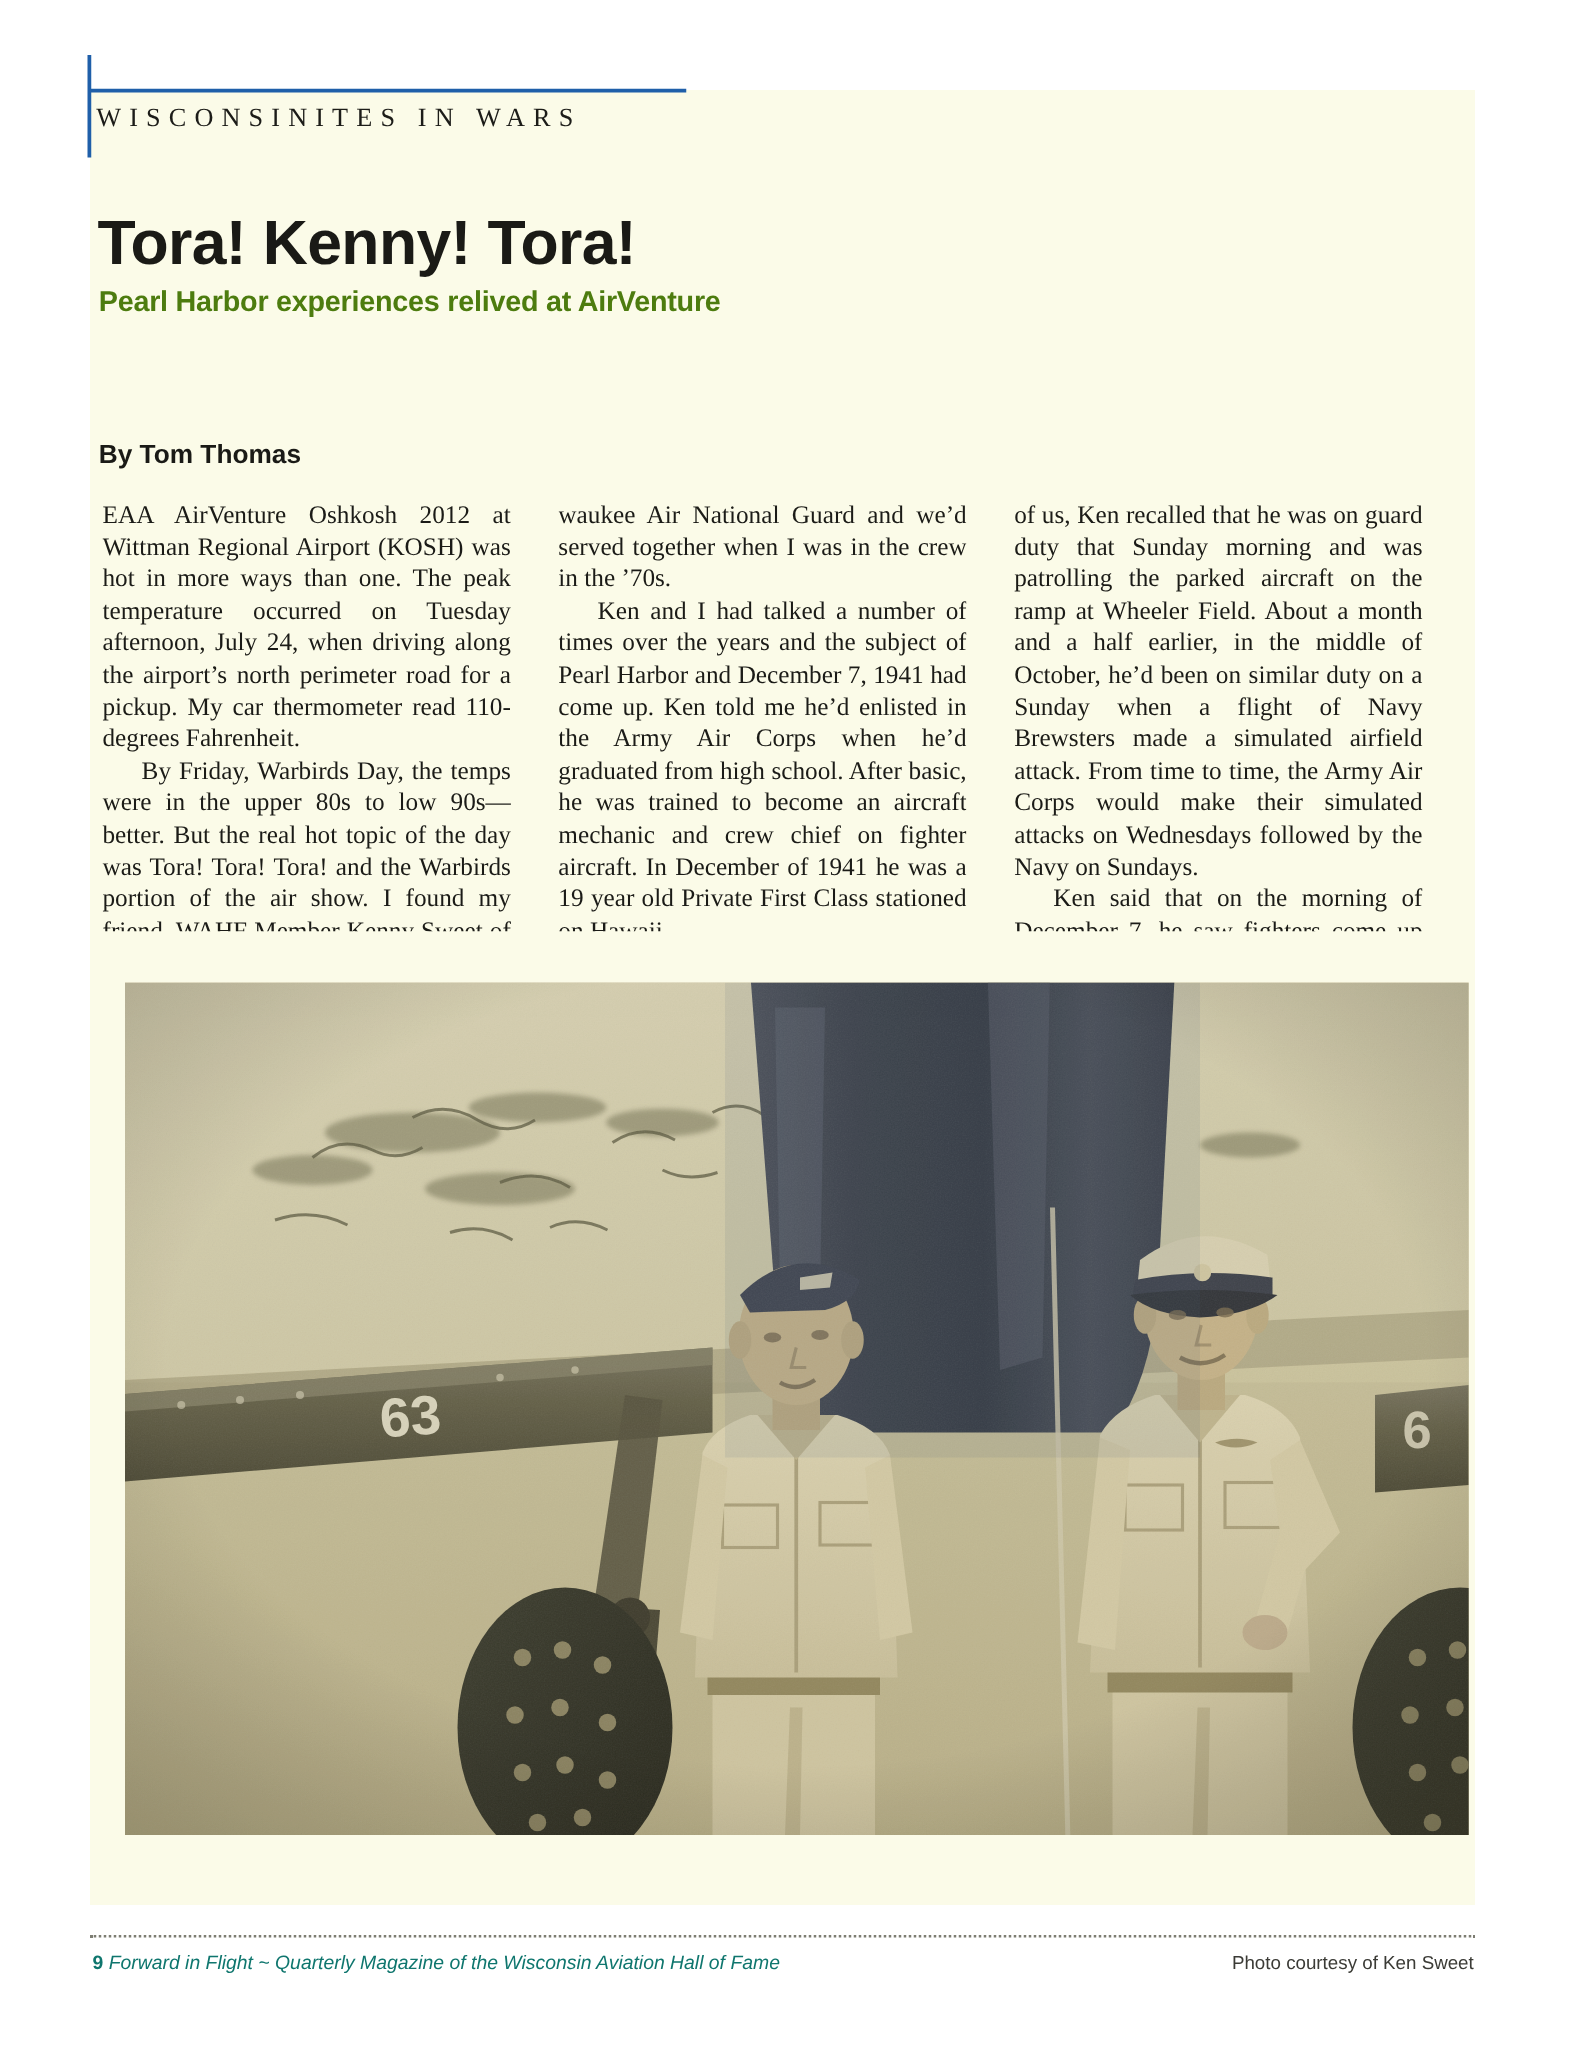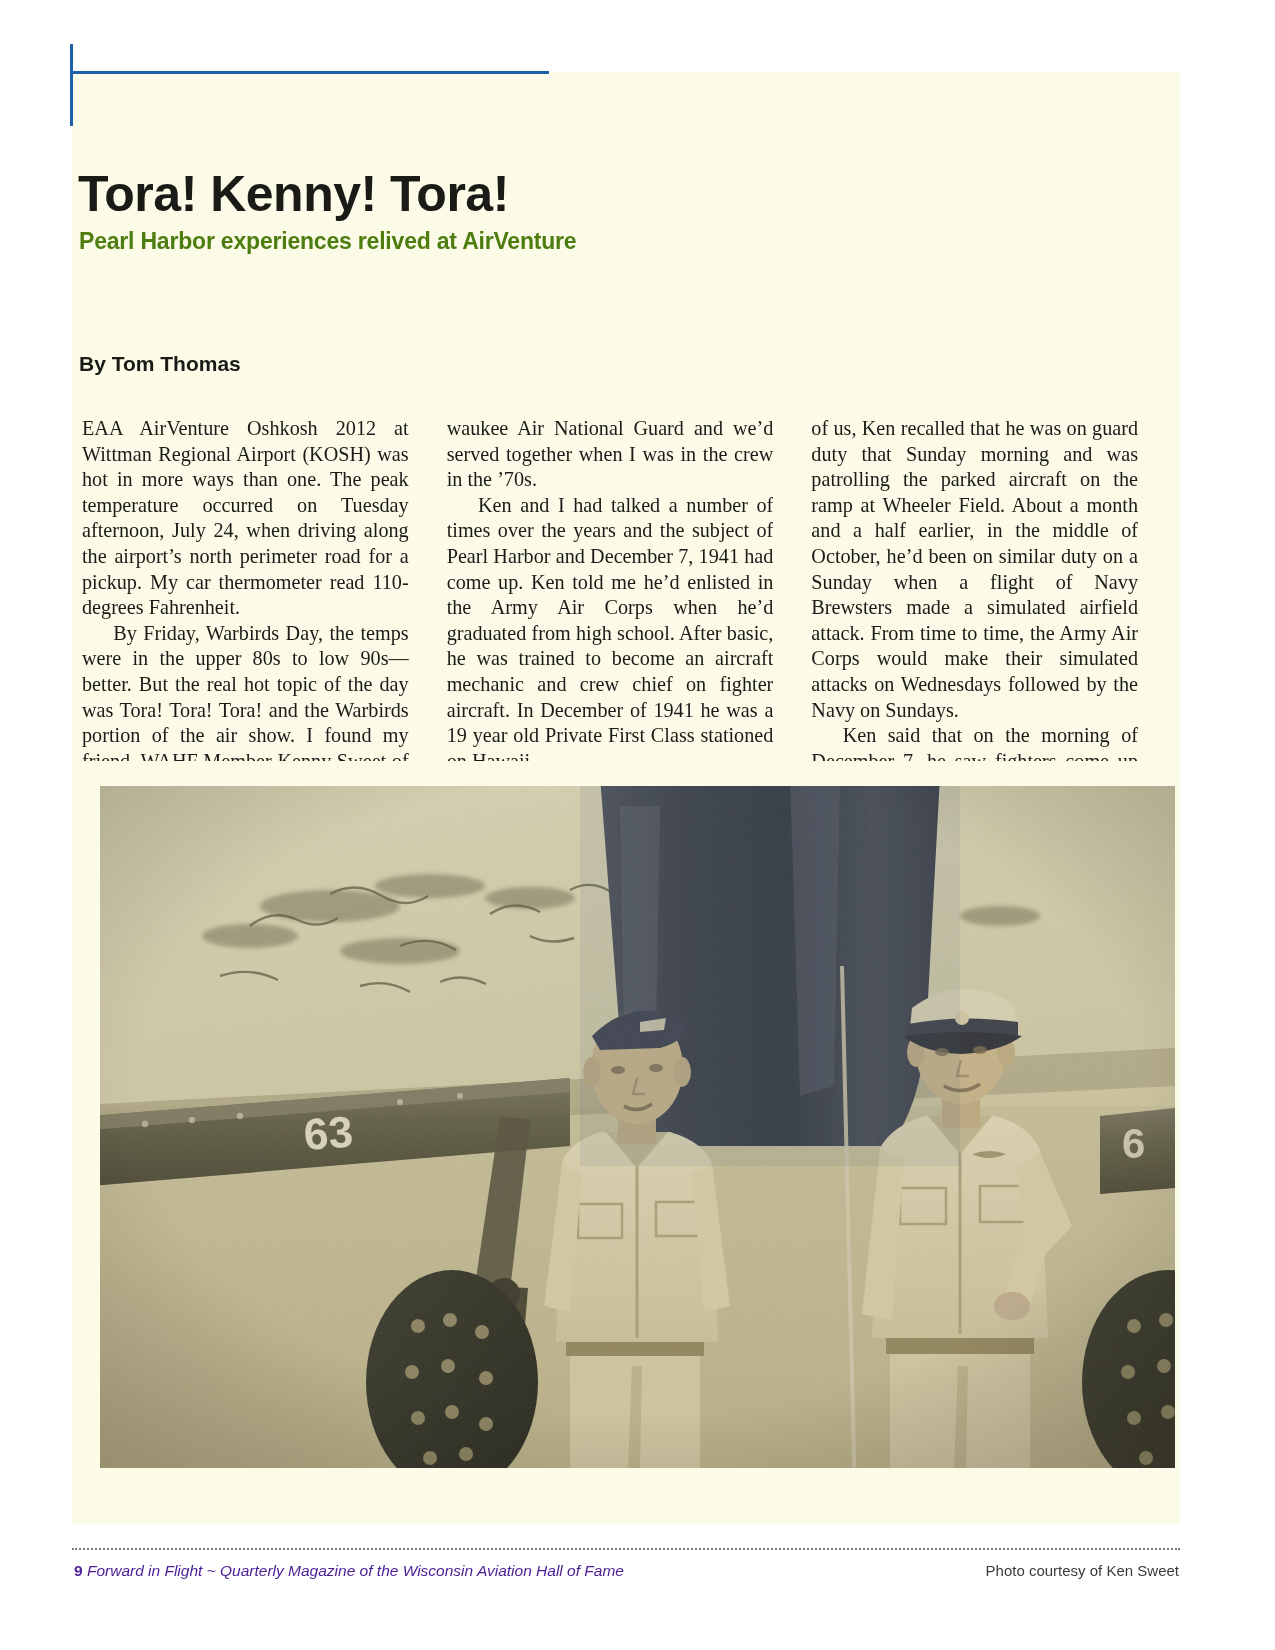--- a/index.html
+++ b/index.html
@@ -82,21 +82,21 @@
     font-weight: bold;
     font-size: 21px;
     color: #1a1a16;
     margin-top: 44px;
   }
 
   
   .columns {
     position: absolute;
     left: 82px;
-    top: 416px;
+    top: 400px;
     width: 1056px;
     height: 345px;
     display: flex;
     gap: 38px;
   }
   .col {
     width: 327px;
     font-family: "Liberation Serif", serif;
     font-size: 20.2px;
     line-height: 25.6px;
@@ -138,21 +138,21 @@
     width: 1108px;
     height: 0;
     border-top: 2px dotted #7d7d72;
   }
   .footer-left {
     position: absolute;
     left: 74px;
     top: 1562px;
     font-family: "Liberation Sans", sans-serif;
     font-size: 15.5px;
-    color: #4c1d95;
+    color: #0f766e;
   }
   .footer-left .pgnum {
     font-weight: bold;
     font-style: normal;
   }
   .footer-left .ftext {
     font-style: italic;
   }
   .footer-right {
     position: absolute;
@@ -166,20 +166,21 @@
 </head>
 <body>
 
 <div class="page">
 
   <div class="panel"></div>
 
   <div class="rule-h"></div>
   <div class="rule-v"></div>
 
+  <div class="kicker">WISCONSINITES IN WARS</div>
 
   <div class="headline">Tora! Kenny! Tora!</div>
   <div class="subhead">Pearl Harbor experiences relived at AirVenture</div>
   <div class="byline">By Tom Thomas</div>
 
   <div class="columns">
     <div class="col">
       <p>EAA AirVenture Oshkosh 2012 at Wittman Regional Airport (KOSH) was hot in more ways than one. The peak temperature occurred on Tuesday afternoon, July 24, when driving along the airport’s north perimeter road for a pickup. My car thermometer read 110-degrees Fahrenheit.</p>
       <p>By Friday, Warbirds Day, the temps were in the upper 80s to low 90s—better. But the real hot topic of the day was Tora! Tora! Tora! and the Warbirds portion of the air show. I found my friend, WAHF Member Kenny Sweet of Mil-</p>
 

